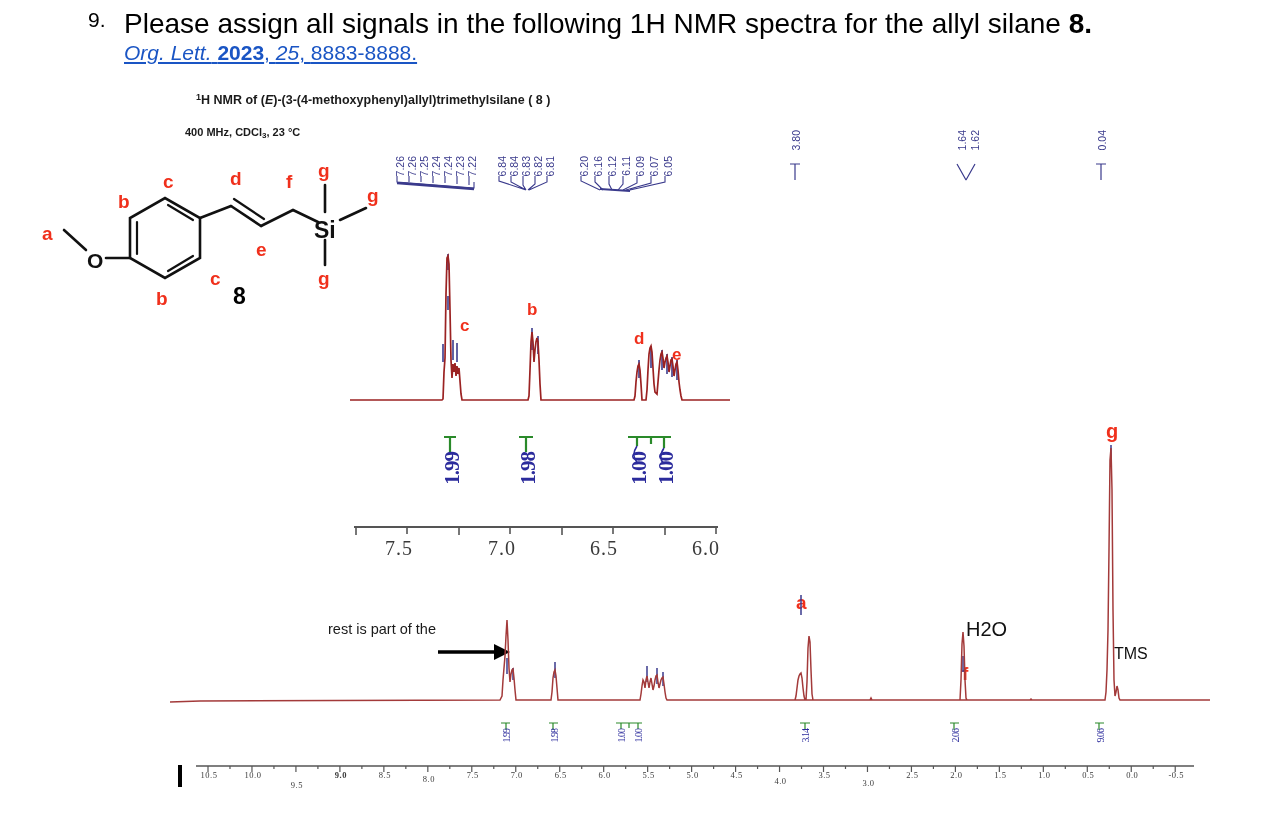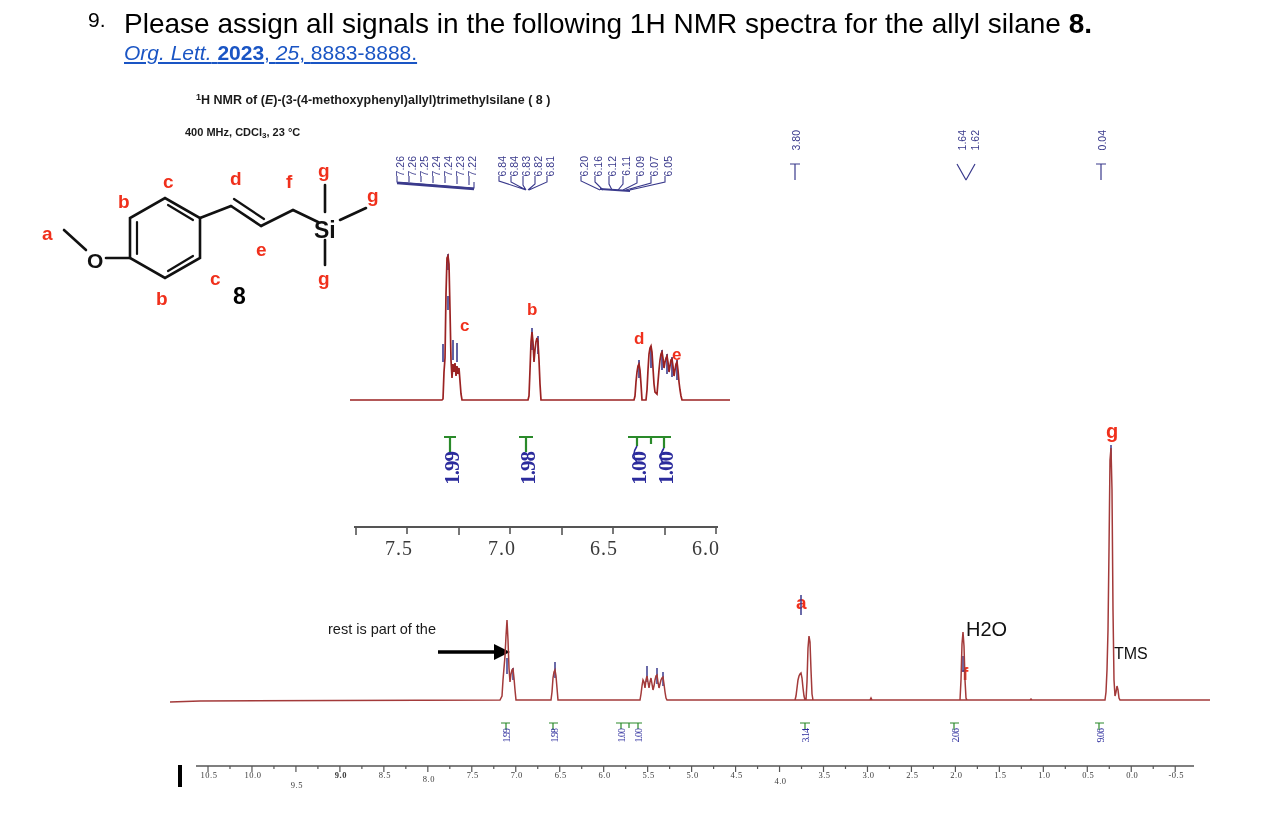--- a/index.html
+++ b/index.html
@@ -406,21 +406,21 @@
     <div class="abs axis-tick-label-small" style="left: 221.824px; top: 4px; width: 22px; text-align: center;">8.0</div>
     <div class="abs axis-tick-label-small" style="left: 265.789px; top: 0px; width: 22px; text-align: center;">7.5</div>
     <div class="abs axis-tick-label-small" style="left: 309.753px; top: 0px; width: 22px; text-align: center;">7.0</div>
     <div class="abs axis-tick-label-small" style="left: 353.718px; top: 0px; width: 22px; text-align: center;">6.5</div>
     <div class="abs axis-tick-label-small" style="left: 397.683px; top: 0px; width: 22px; text-align: center;">6.0</div>
     <div class="abs axis-tick-label-small" style="left: 441.648px; top: 0px; width: 22px; text-align: center;">5.5</div>
     <div class="abs axis-tick-label-small" style="left: 485.612px; top: 0px; width: 22px; text-align: center;">5.0</div>
     <div class="abs axis-tick-label-small" style="left: 529.577px; top: 0px; width: 22px; text-align: center;">4.5</div>
     <div class="abs axis-tick-label-small" style="left: 573.542px; top: 6px; width: 22px; text-align: center;">4.0</div>
     <div class="abs axis-tick-label-small" style="left: 617.507px; top: 0px; width: 22px; text-align: center;">3.5</div>
-    <div class="abs axis-tick-label-small" style="left: 661.471px; top: 0px; width: 22px; text-align: center;">3.0</div>
+    <div class="abs axis-tick-label-small" style="left: 661.471px; top: 8px; width: 22px; text-align: center;">3.0</div>
     <div class="abs axis-tick-label-small" style="left: 705.436px; top: 0px; width: 22px; text-align: center;">2.5</div>
     <div class="abs axis-tick-label-small" style="left: 749.401px; top: 0px; width: 22px; text-align: center;">2.0</div>
     <div class="abs axis-tick-label-small" style="left: 793.366px; top: 0px; width: 22px; text-align: center;">1.5</div>
     <div class="abs axis-tick-label-small" style="left: 837.33px; top: 0px; width: 22px; text-align: center;">1.0</div>
     <div class="abs axis-tick-label-small" style="left: 881.295px; top: 0px; width: 22px; text-align: center;">0.5</div>
     <div class="abs axis-tick-label-small" style="left: 925.26px; top: 0px; width: 22px; text-align: center;">0.0</div>
     <div class="abs axis-tick-label-small" style="left: 969.225px; top: 0px; width: 22px; text-align: center;">-0.5</div>
   </div>
 
 <div id="left-bar" class="abs"></div>

